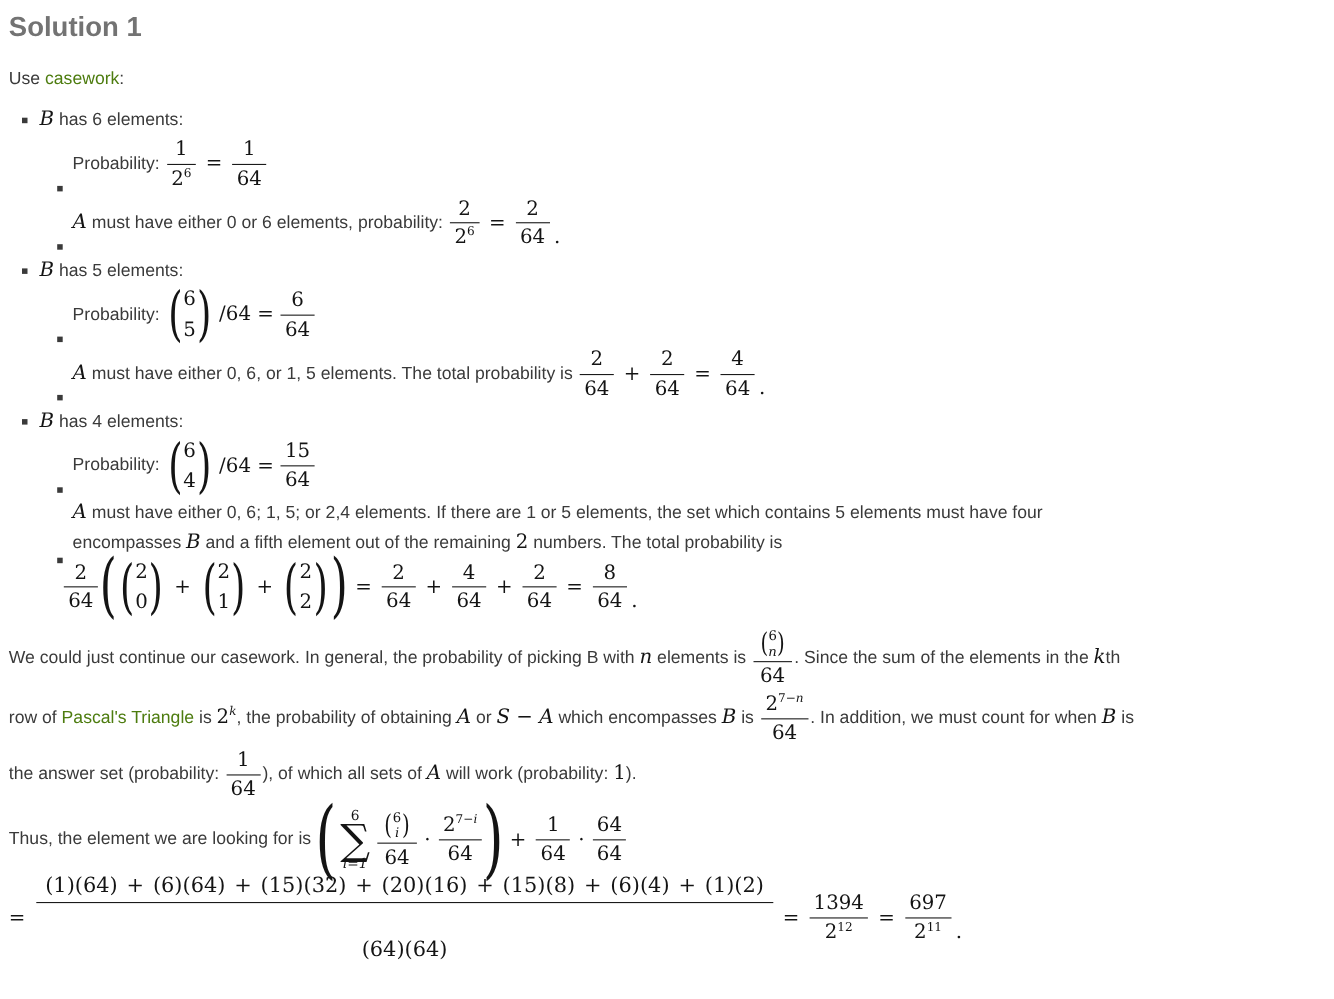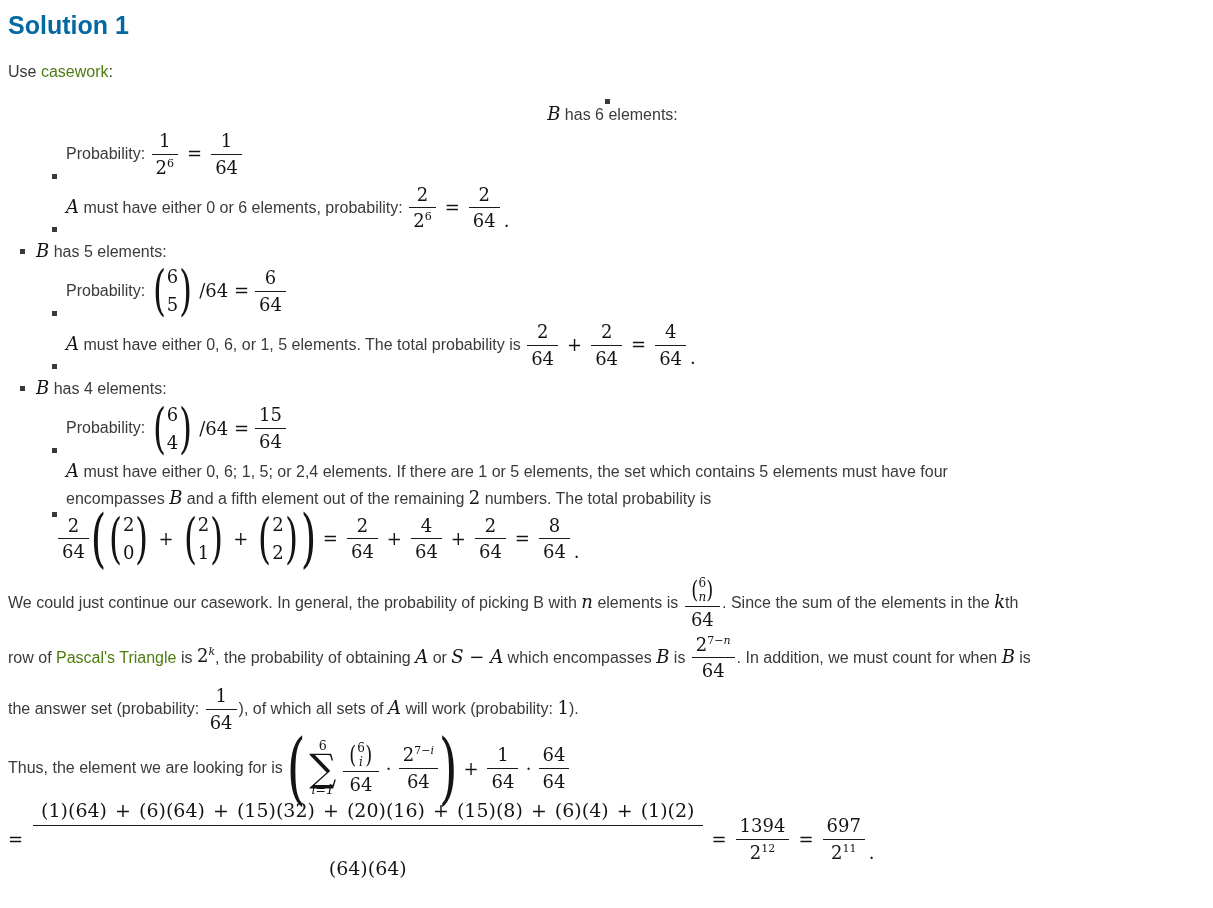--- a/index.html
+++ b/index.html
@@ -1,25 +1,25 @@
 <!DOCTYPE html>
 <html><head>
 <meta charset="utf-8">
 <style>
   html,body{margin:0;padding:0;width:1213px;height:908px;overflow:hidden;background:#ffffff;}
   body{font-family:"Liberation Sans",sans-serif;font-size:16px;color:#3a3a3a;}
   .content{padding:6px 8px 0 8px;}
 
-  h1{font-size:25px;line-height:30px;font-weight:700;color:#0369a1;margin:4px 0 22px 0;}
+  h1{font-size:25px;line-height:30px;font-weight:700;color:#737373;margin:4px 0 22px 0;}
   a{color:#4d7c0f;text-decoration:none;cursor:pointer;}
   .intro{line-height:20px;}
 
   
   .li1{display:flex;align-items:center;margin:9px 0 0 12px;}
-  .li1.first{margin-top:17px;flex-direction:column;}
+  .li1.first{margin-top:17px;}
   .li2{display:flex;align-items:flex-end;margin:5px 0 0 44px;}
   .li2.top{align-items:center;}
   .li2.top .sq{margin-top:7px;}
   .sq{width:5px;height:5px;background:#3a3a3a;flex:none;margin-right:11px;}
   .li2 .sq{margin-right:9px;}
   .ictext{line-height:20px;}
 
   
   .v{font-family:"DejaVu Serif","Liberation Serif",serif;font-style:italic;font-size:18px;color:#141414;}
   .mn{font-family:"DejaVu Serif","Liberation Serif",serif;font-size:18px;color:#141414;}

